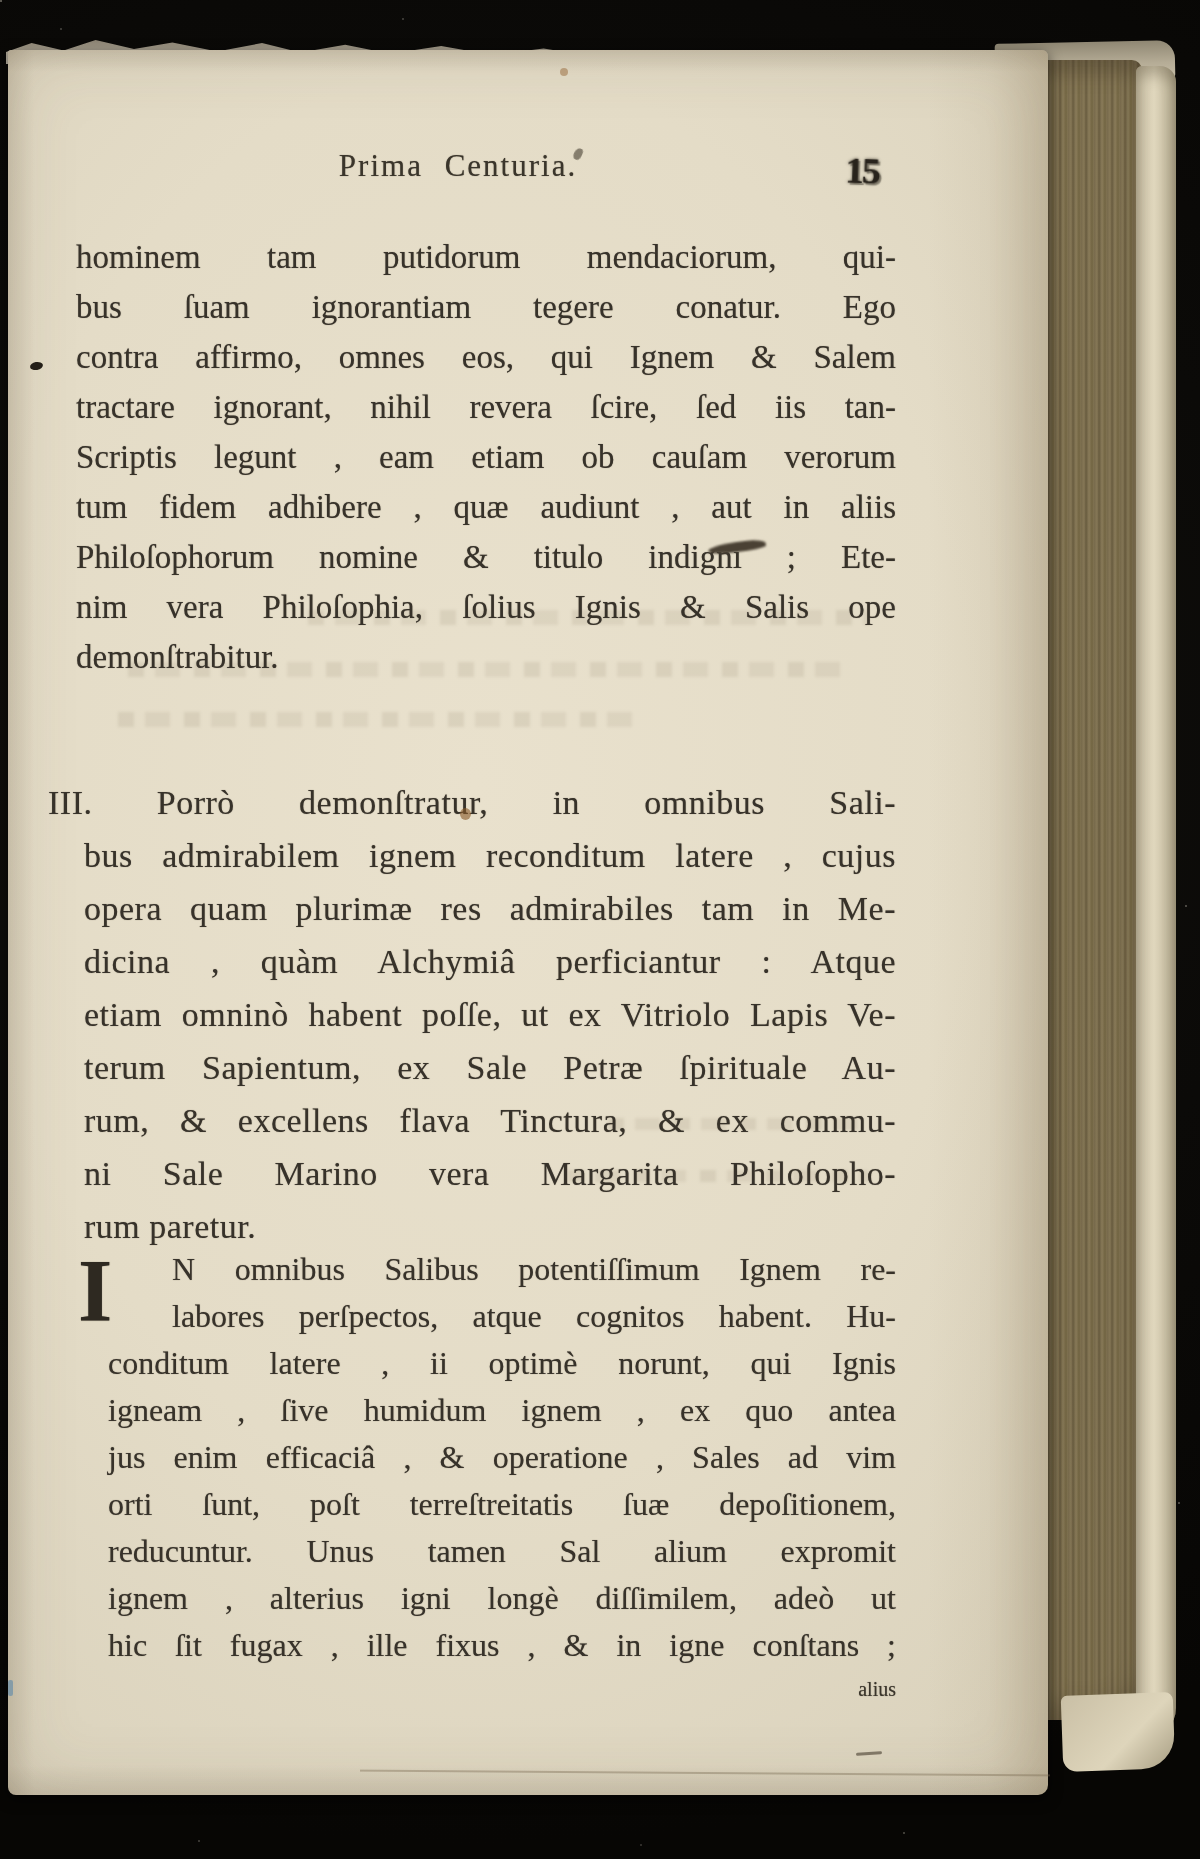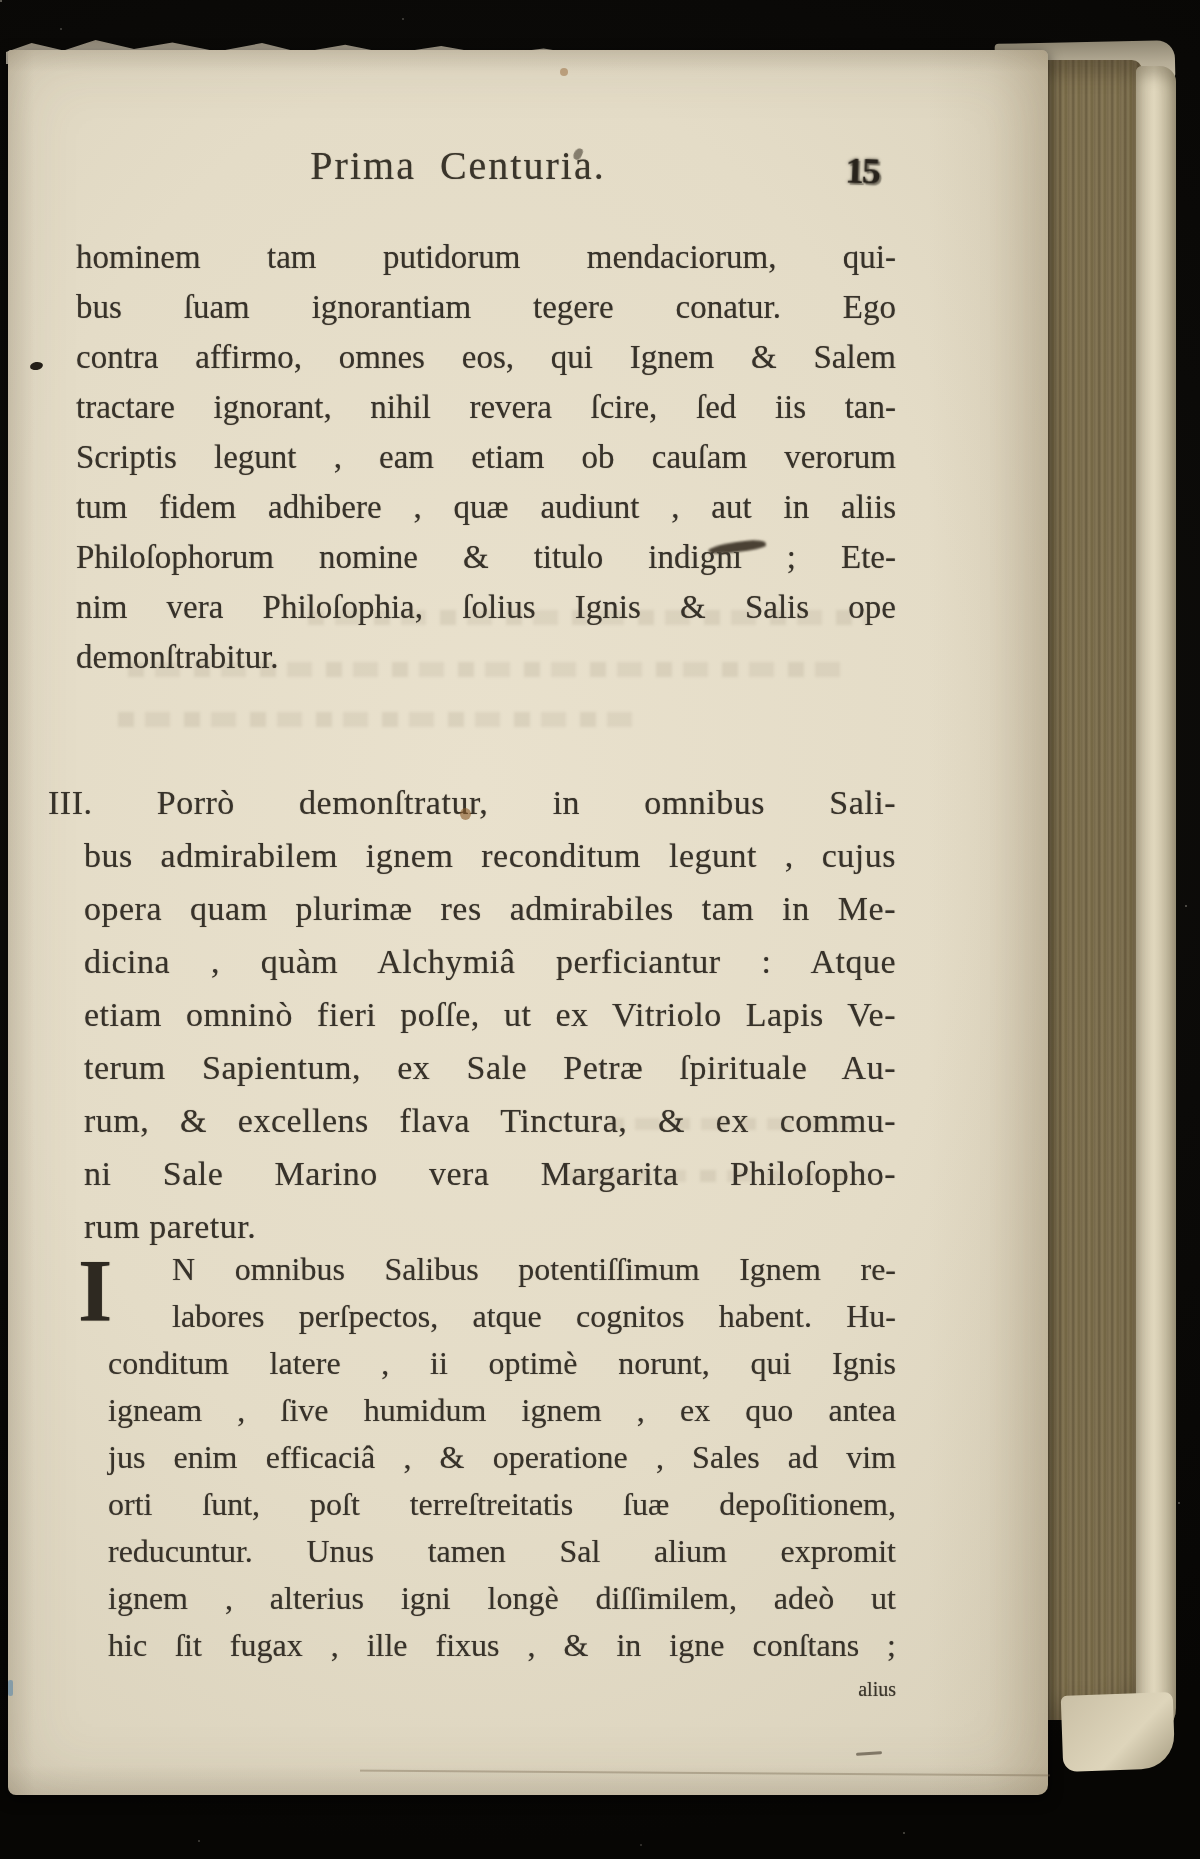--- a/index.html
+++ b/index.html
@@ -79,21 +79,21 @@
       linear-gradient(0deg, rgba(130,118,96,.18) 0px, rgba(130,118,96,0) 30px),
       radial-gradient(ellipse 900px 1300px at 45% 42%, #e9e1cd 0%, #e4dcc7 55%, #d9d1bb 100%);
     border-radius:3px 6px 10px 8px;
     box-shadow:inset 0 0 70px rgba(95,80,55,.18), 0 4px 14px rgba(0,0,0,.6);
     color:#37322a;
   }
 
   .pagehead{position:absolute;left:68px;top:94px;width:820px;height:56px;}
   .running-title{
     position:absolute;left:0;top:0;width:100%;
-    text-align:center;font-size:40px;line-height:44px;
+    text-align:center;font-size:31px;line-height:44px;
     letter-spacing:2px;word-spacing:12px;
     transform:translateX(-28px);
     color:#3a352b;text-shadow:0 0 1px rgba(50,42,30,.55);
   }
   .title-stray{
     position:absolute;left:498px;top:4px;width:8px;height:12px;
     background:rgba(55,47,35,.55);border-radius:60% 40% 50% 50%;
     transform:rotate(24deg);filter:blur(.5px);
   }
   .page-number{
@@ -204,24 +204,24 @@
         <div class="tline">tum fidem adhibere , quæ audiunt , aut in aliis</div>
         <div class="tline">Philoſophorum nomine &amp; titulo indigni ; Ete-</div>
         <div class="tline">nim vera Philoſophia, ſolius Ignis &amp; Salis ope</div>
         <div class="tline last">demonſtrabitur.</div>
       </div>
 
     <div class="smudge-dash"></div>
 
     <div class="sec3">
         <div class="tline">III. Porrò demonſtratur, in omnibus Sali-</div>
-        <div class="tline">bus admirabilem ignem reconditum legunt , cujus</div>
+        <div class="tline">bus admirabilem ignem reconditum latere , cujus</div>
         <div class="tline">opera quam plurimæ res admirabiles tam in Me-</div>
         <div class="tline">dicina , quàm Alchymiâ perficiantur : Atque</div>
-        <div class="tline">etiam omninò fieri poſſe, ut ex Vitriolo Lapis Ve-</div>
+        <div class="tline">etiam omninò habent poſſe, ut ex Vitriolo Lapis Ve-</div>
         <div class="tline">terum Sapientum, ex Sale Petræ ſpirituale Au-</div>
         <div class="tline">rum, &amp; excellens flava Tinctura, &amp; ex commu-</div>
         <div class="tline">ni Sale Marino vera Margarita Philoſopho-</div>
         <div class="tline last">rum paretur.</div>
       </div>
 
     <div class="p2">
       <span class="dropcap">I</span>
       <div class="lines">
           <div class="tline">N omnibus Salibus potentiſſimum Ignem re-</div>

